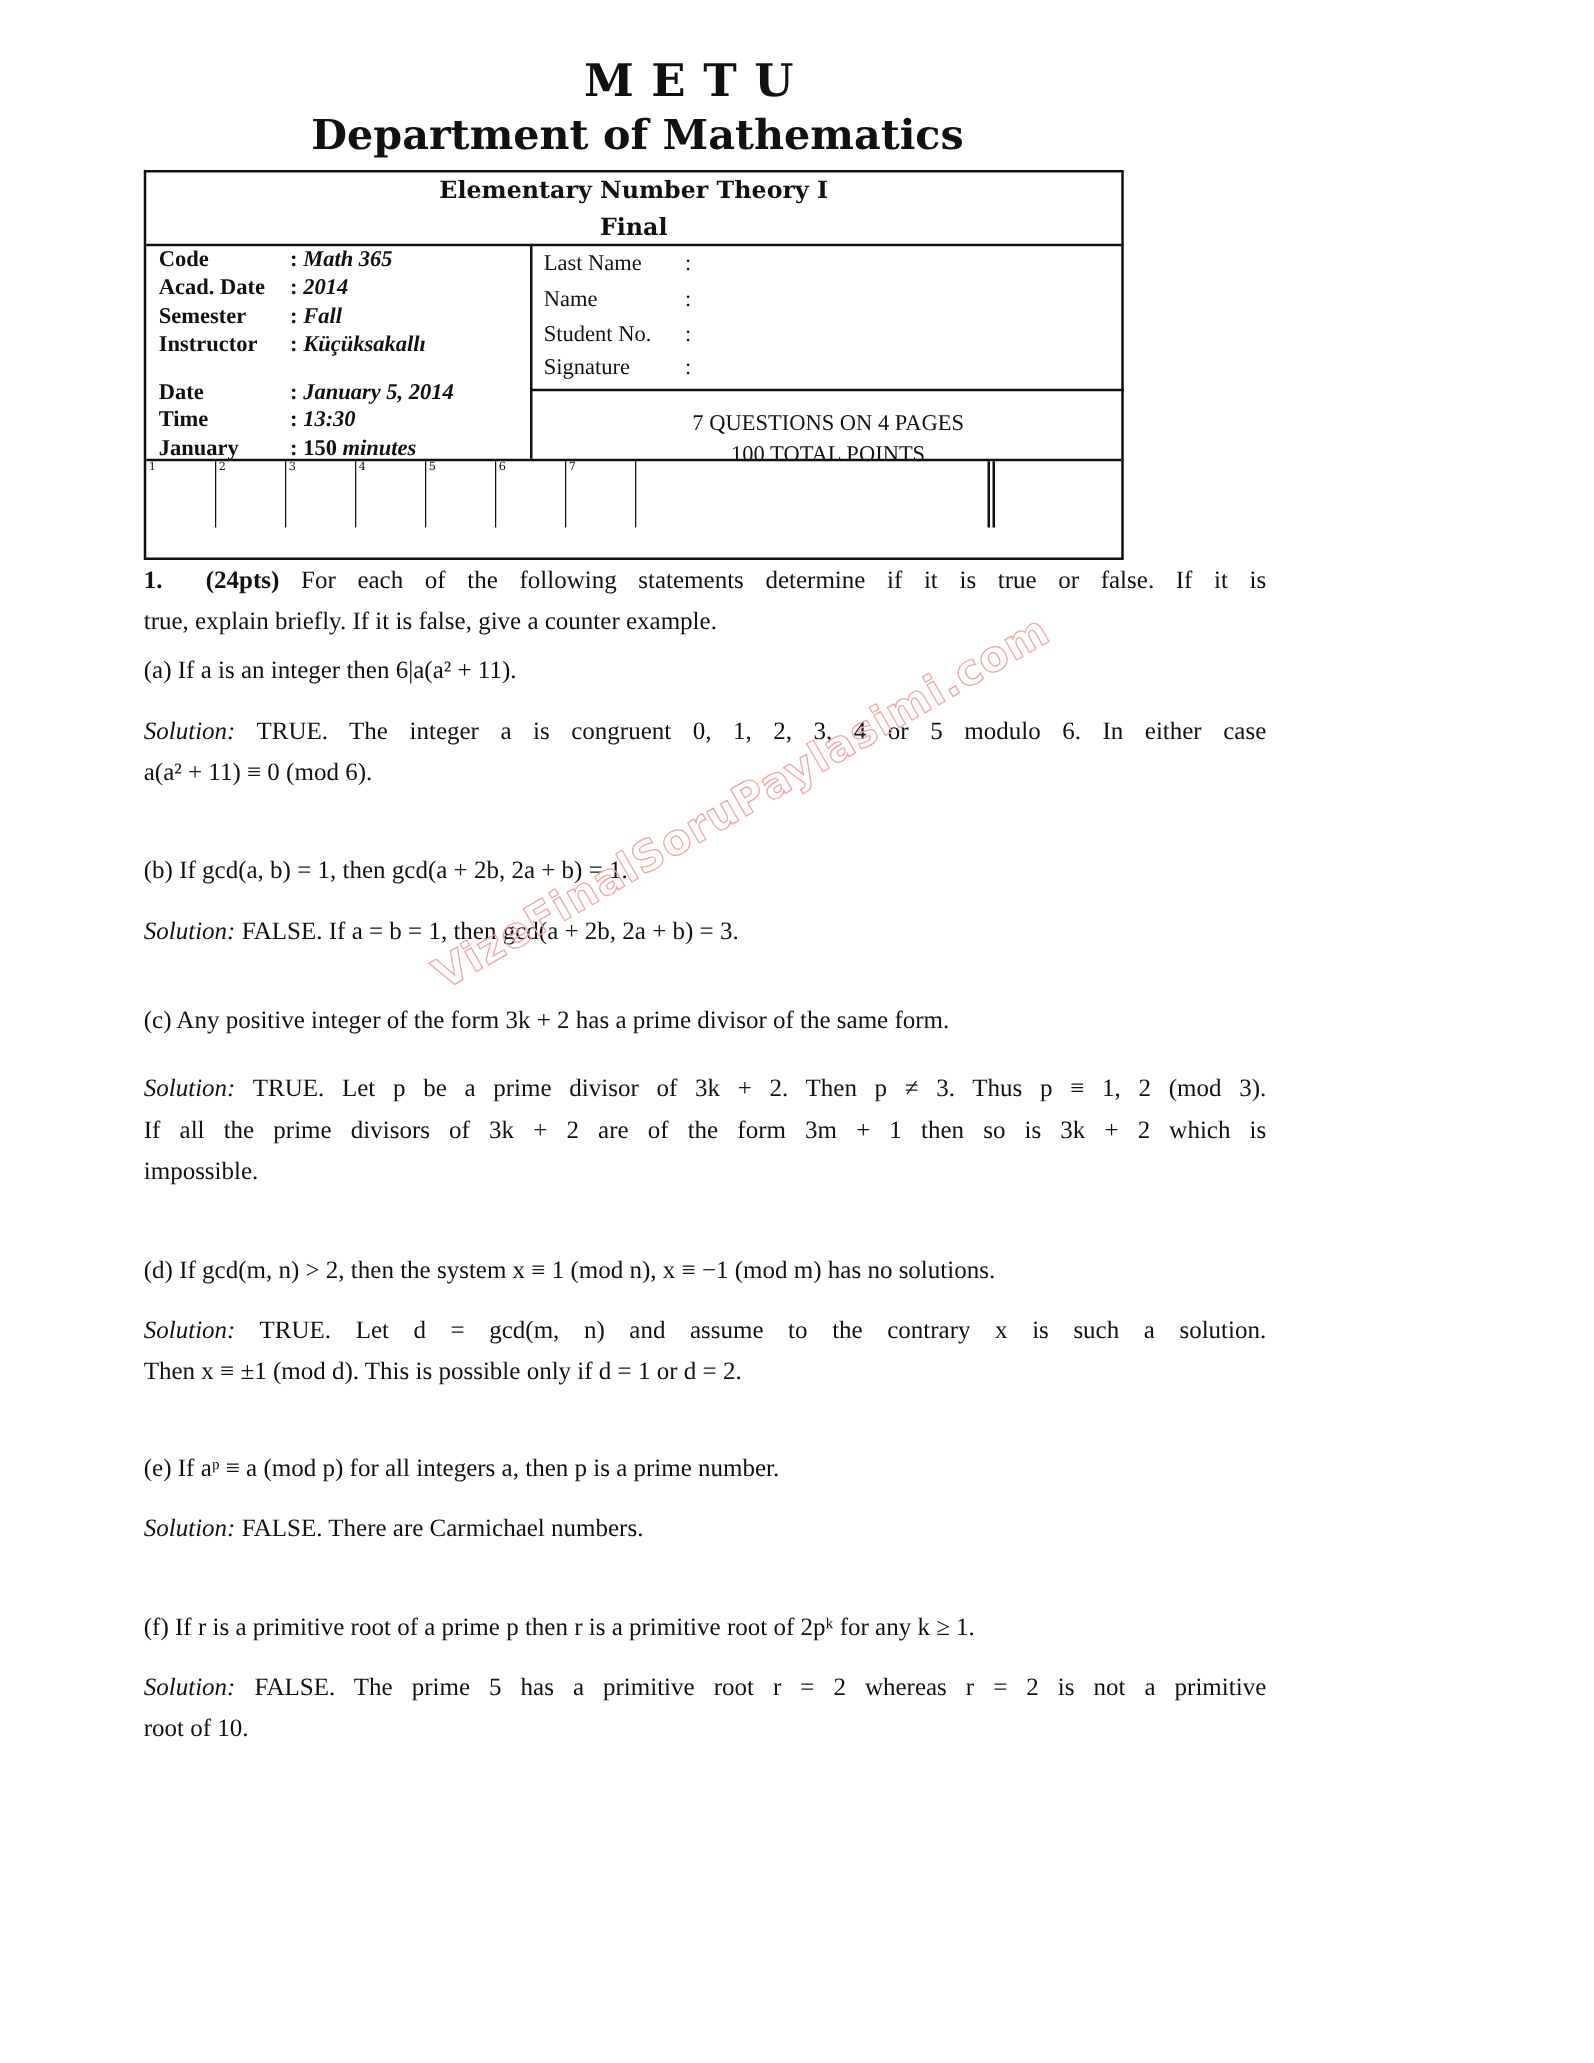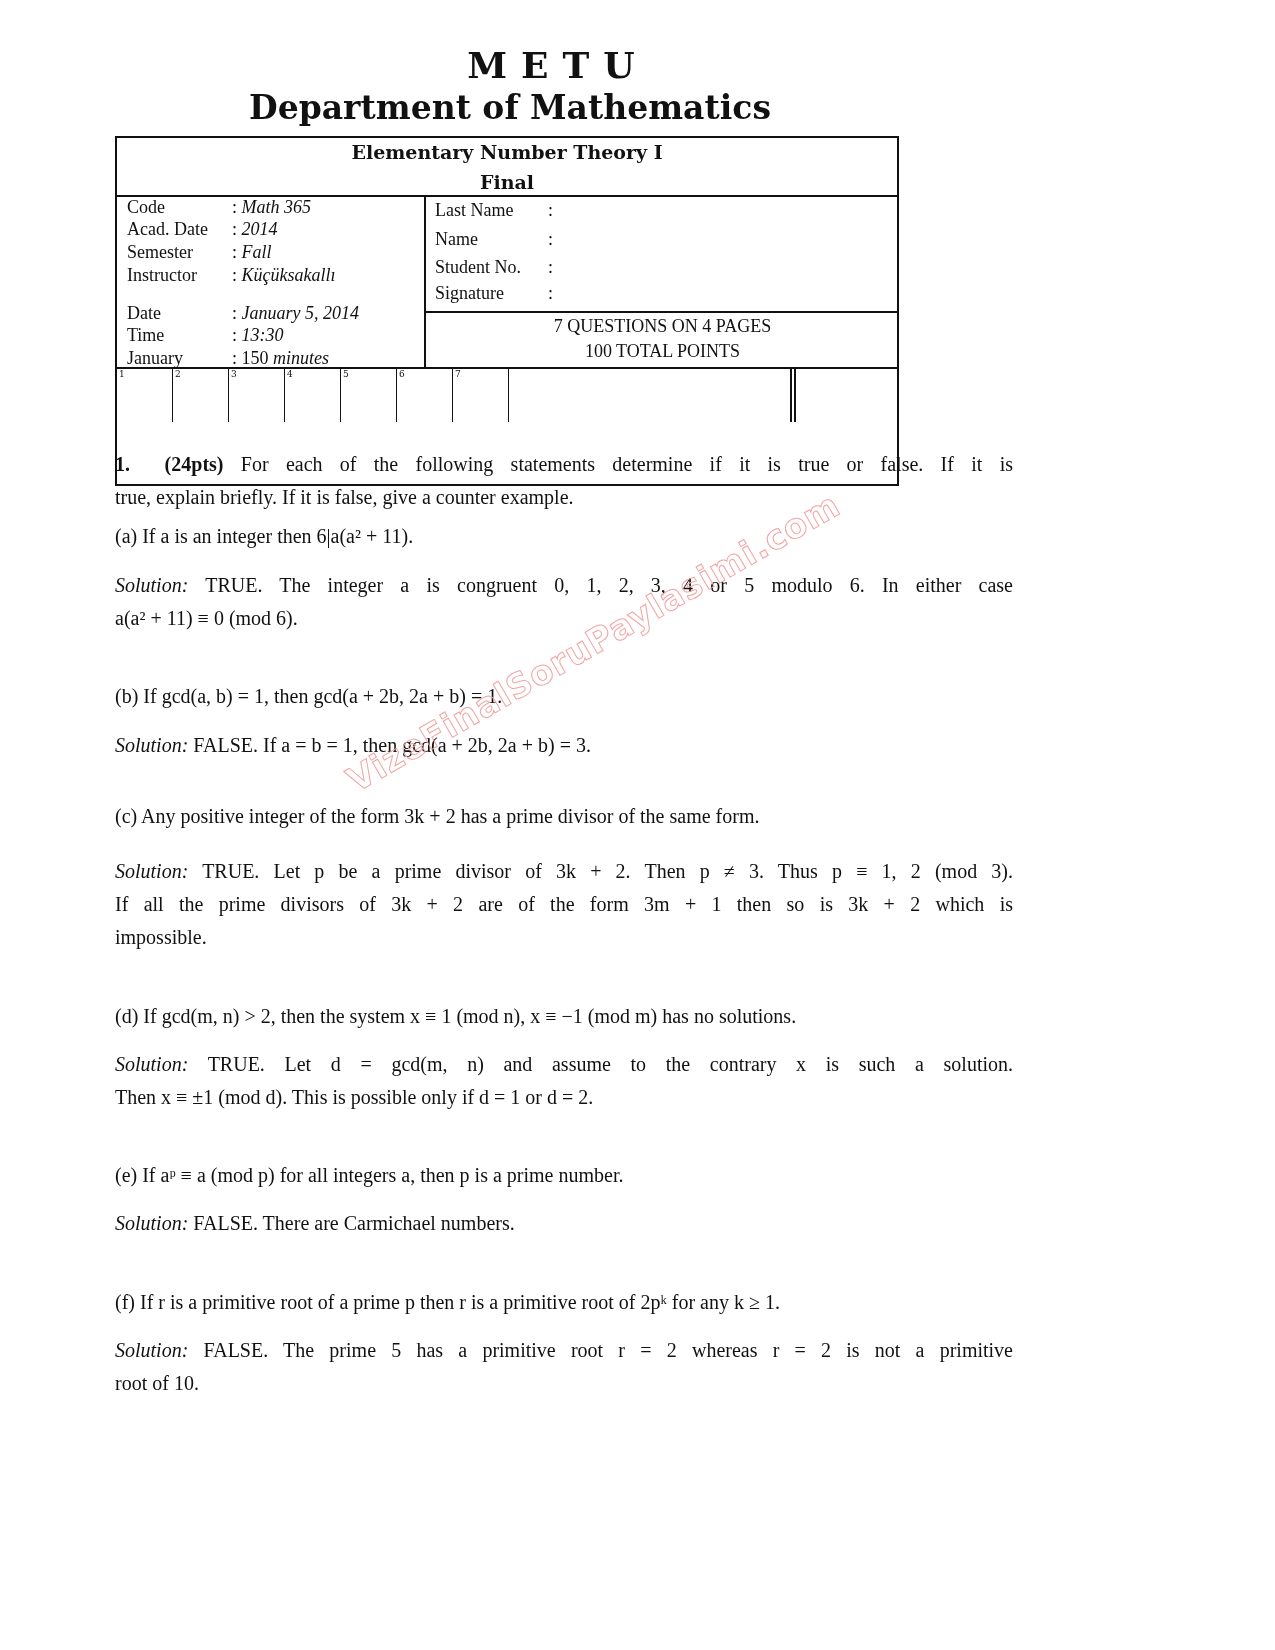--- a/index.html
+++ b/index.html
@@ -4,37 +4,37 @@
 <style>
   html, body { margin: 0; padding: 0; background: #ffffff; }
   body { width: 1275px; height: 1650px; position: relative; overflow: hidden;
          font-family: "DejaVu Serif", "Liberation Serif", serif; color: #111; }
   .serif { font-family: "Liberation Serif", "DejaVu Serif", serif; }
   i, .it { font-style: italic; margin-top: 47px; }
   .title1 { position: absolute; top: 44px; left: 0; width: 1020px; text-align: center;
             font-size: 36px; font-weight: bold; letter-spacing: 14px; margin-left: 48px; }
   .title2 { position: absolute; top: 88px; left: 0; width: 1020px; text-align: center;
             font-size: 33px; font-weight: bold; }
-  .box { position: absolute; left: 115px; top: 136px; width: 784px; height: 350px;
+  .box { position: absolute; left: 115px; top: 136px; width: 784px; height: 312px;
          border: 2px solid #111; box-sizing: border-box; }
   .box-head { position: absolute; left: 0; top: 0; width: 100%; height: 57px;
               border-bottom: 2px solid #111; text-align: center; font-size: 19px; font-weight: bold; }
   .box-head .l1 { position: absolute; top: 3px; width: 100%; }
   .box-head .l2 { position: absolute; top: 33px; width: 100%; }
   .info { position: absolute; left: 10px; top: 57px; width: 300px; font-size: 18px; }
-  .info .row { position: absolute; left: 0; width: 300px; height: 22px; white-space: nowrap; }
+  .info .row { position: absolute; left: 0; width: 300px; height: 22px; white-space: nowrap; font-weight: bold; }
   .info .k { position: absolute; left: 0; }
   .info .v { position: absolute; left: 105px; }
   .vline { position: absolute; left: 307px; top: 57px; width: 2px; height: 172px; background: #111; }
   .student { position: absolute; left: 318px; top: 57px; width: 460px; font-size: 18px; }
   .student .row { position: absolute; left: 0; height: 22px; white-space: nowrap; }
   .student .k { position: absolute; left: 0; }
   .student .c { position: absolute; left: 113px; }
   .hline1 { position: absolute; left: 307px; top: 173px; width: 475px; height: 2px; background: #111; }
-  .summary { position: absolute; left: 309px; top: 176px; width: 473px; text-align: center; font-size: 18px; line-height: 25px; }
+  .summary { position: absolute; left: 309px; top: 188px; width: 473px; text-align: center; font-size: 18px; line-height: 25px; }
   .hline2 { position: absolute; left: 0; top: 229px; width: 100%; height: 2px; background: #111; }
   .score-cell { position: absolute; top: 231px; height: 53px; border-right: 1px solid #111; box-sizing: border-box; }
   .score-cell span { position: absolute; left: 2px; top: 0px; font-size: 9px; }
   .dbl { position: absolute; top: 231px; height: 53px; width: 6px; border-left: 2px solid #111; border-right: 2px solid #111; box-sizing: border-box; left: 673px; }
   .content { position: absolute; left: 115px; top: 448px; width: 898px; font-size: 20px; }
   .p { position: absolute; left: 0; width: 898px; line-height: 33px; white-space: nowrap; }
   .just { text-align: justify; text-align-last: justify; }
   .sol-label { font-style: italic; }
   .watermark { position: absolute; left: 360px; top: 760px; font-size: 34px; font-weight: bold;
                color: transparent; -webkit-text-stroke: 1px #f2a4a4; transform: rotate(-30deg);

